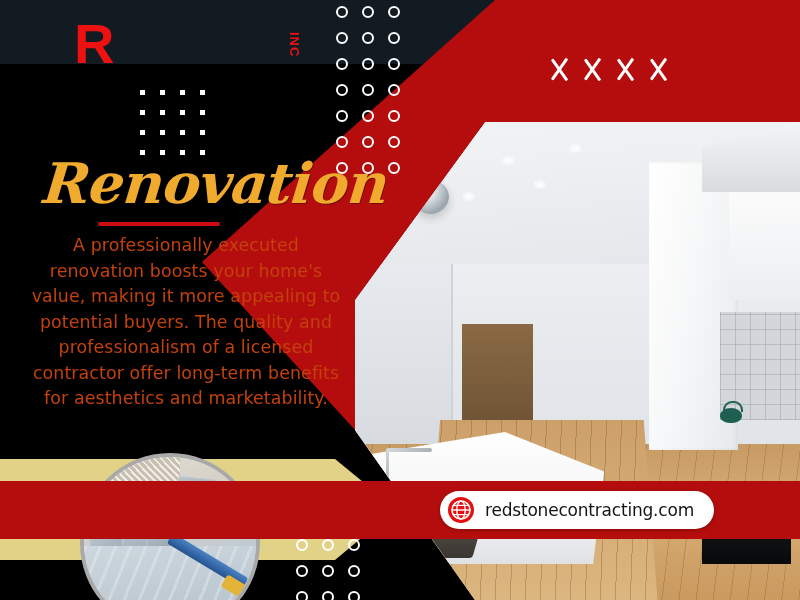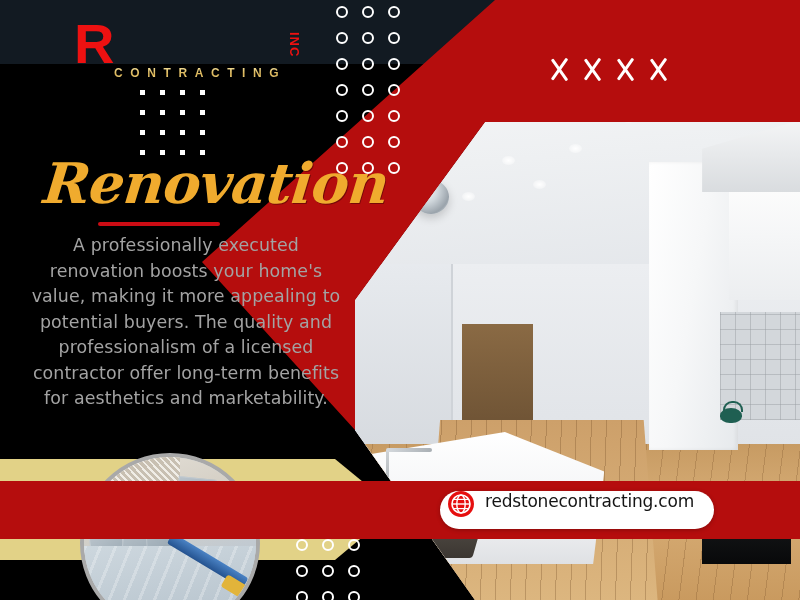--- a/index.html
+++ b/index.html
@@ -256,21 +256,21 @@
     text-shadow:1px 1px 0 rgba(0,0,0,.35);
   }
   .headline-rule {
     position:absolute; left:98px; top:222px; width:122px; height:4px;
     background:#cc0c14; border-radius:2px;
   }
 
   
   .body-copy {
     position:absolute; left:24px; top:233px; width:324px;
-    text-align:center; color:#a3a3a3;
+    text-align:center; color:#c2410c;
     font-size:17.4px; line-height:25.5px;
     font-family:"DejaVu Sans", sans-serif;
     letter-spacing:.1px;
   }
 
   
   .photo-circle {
     position:absolute; left:80px; top:453px; width:180px; height:180px;
     border-radius:50%; border:4px solid #a9a9a9; overflow:hidden;
     background:#cdd5da;
@@ -313,21 +313,21 @@
   .pc-grip {
     position:absolute; left:80%; top:72%; width:30px; height:14px;
     background:#e2b43a; border-radius:3px; transform:rotate(31deg);
   }
 
   
   .url-pill {
     position:absolute; left:440px; top:491px;
     height:38px; padding:0 20px 0 8px;
     background:#ffffff; border-radius:20px;
-    display:flex; align-items:flex-start; gap:11px;
+    display:flex; align-items:center; gap:11px;
     box-shadow:0 1px 4px rgba(0,0,0,.25);
   }
   .globe {
     width:26px; height:26px; border-radius:50%;
     background:#e60f0f; position:relative; flex:0 0 auto;
   }
   .globe svg { position:absolute; left:3px; top:3px; }
   .url-text {
     font-size:17px; color:#141414; font-family:"DejaVu Sans", sans-serif;
     letter-spacing:-.2px; white-space:nowrap;
@@ -420,21 +420,20 @@
       <div class="sq"></div>
       <div class="sq"></div>
     <div class="sq"></div>
       <div class="sq"></div>
       <div class="sq"></div>
       <div class="sq"></div>
   </div>
 
   <div class="logo">
     <span class="logo-r">R</span>
-    <span class="logo-sub">CONTRACTING</span>
     <span class="logo-inc">INC</span>
   </div>
 
   <div class="headline">Renovation</div>
   <div class="headline-rule"></div>
 
   <div class="body-copy">A professionally executed renovation boosts your home's value, making it more appealing to potential buyers. The quality and professionalism of a licensed contractor offer long-term benefits for aesthetics and marketability.</div>
 
   <div class="cream-band"></div>
 

